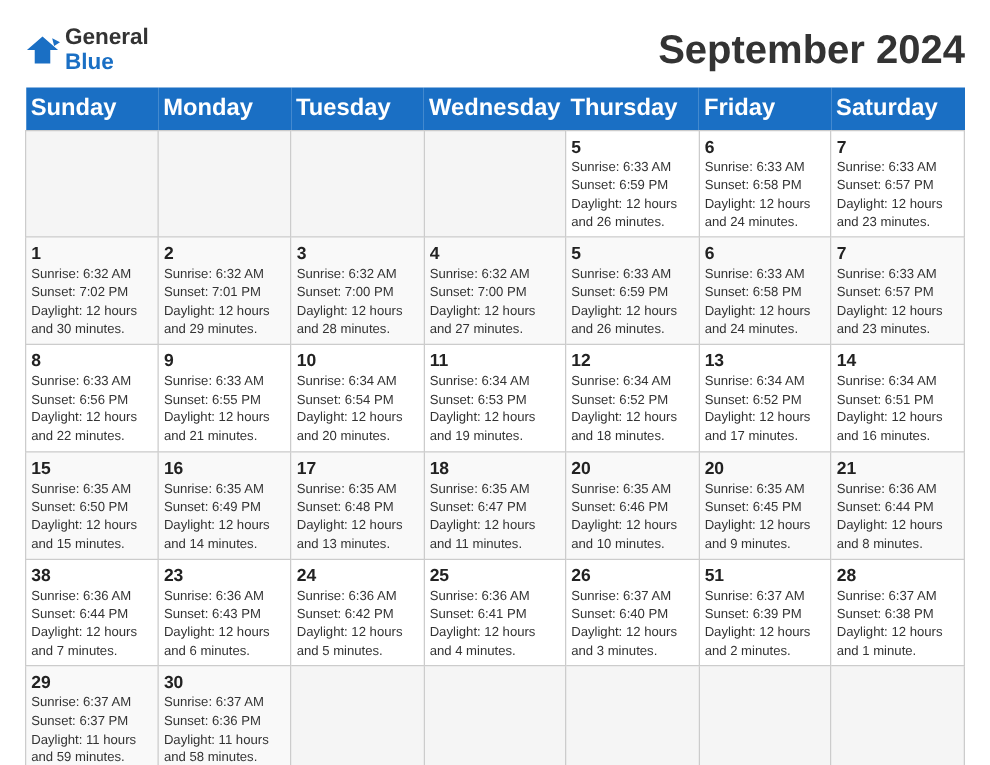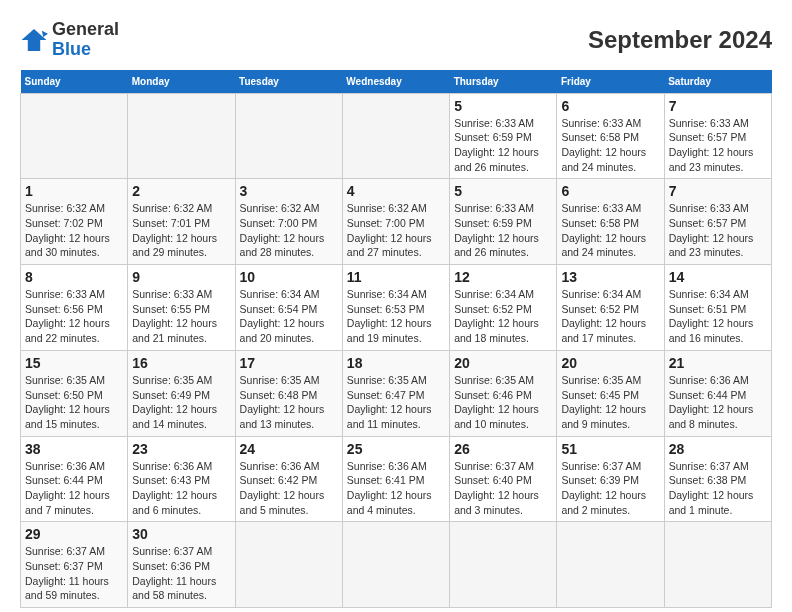--- a/index.html
+++ b/index.html
@@ -31,39 +31,39 @@
       color: #1a6fc4;
     }
     .logo-bird {
       width: 28px;
       height: 28px;
     }
     .title-section {
       text-align: right;
     }
     .month-title {
-      font-size: 24px;
+      font-size: 32px;
       font-weight: bold;
       color: #333;
     }
     .location-title {
       font-size: 16px;
       color: #555;
     }
     table {
       width: 100%;
       border-collapse: collapse;
       font-size: 11px;
     }
     thead tr th {
       background-color: #1a6fc4;
       color: #fff;
       padding: 6px 4px;
       text-align: left;
-      font-size: 10px;
+      font-size: 19px;
       font-weight: bold;
     }
     tbody tr td {
       border: 1px solid #ccc;
       padding: 4px;
       vertical-align: top;
       width: calc(100% / 7);
       min-height: 70px;
       background: #fff;
     }

